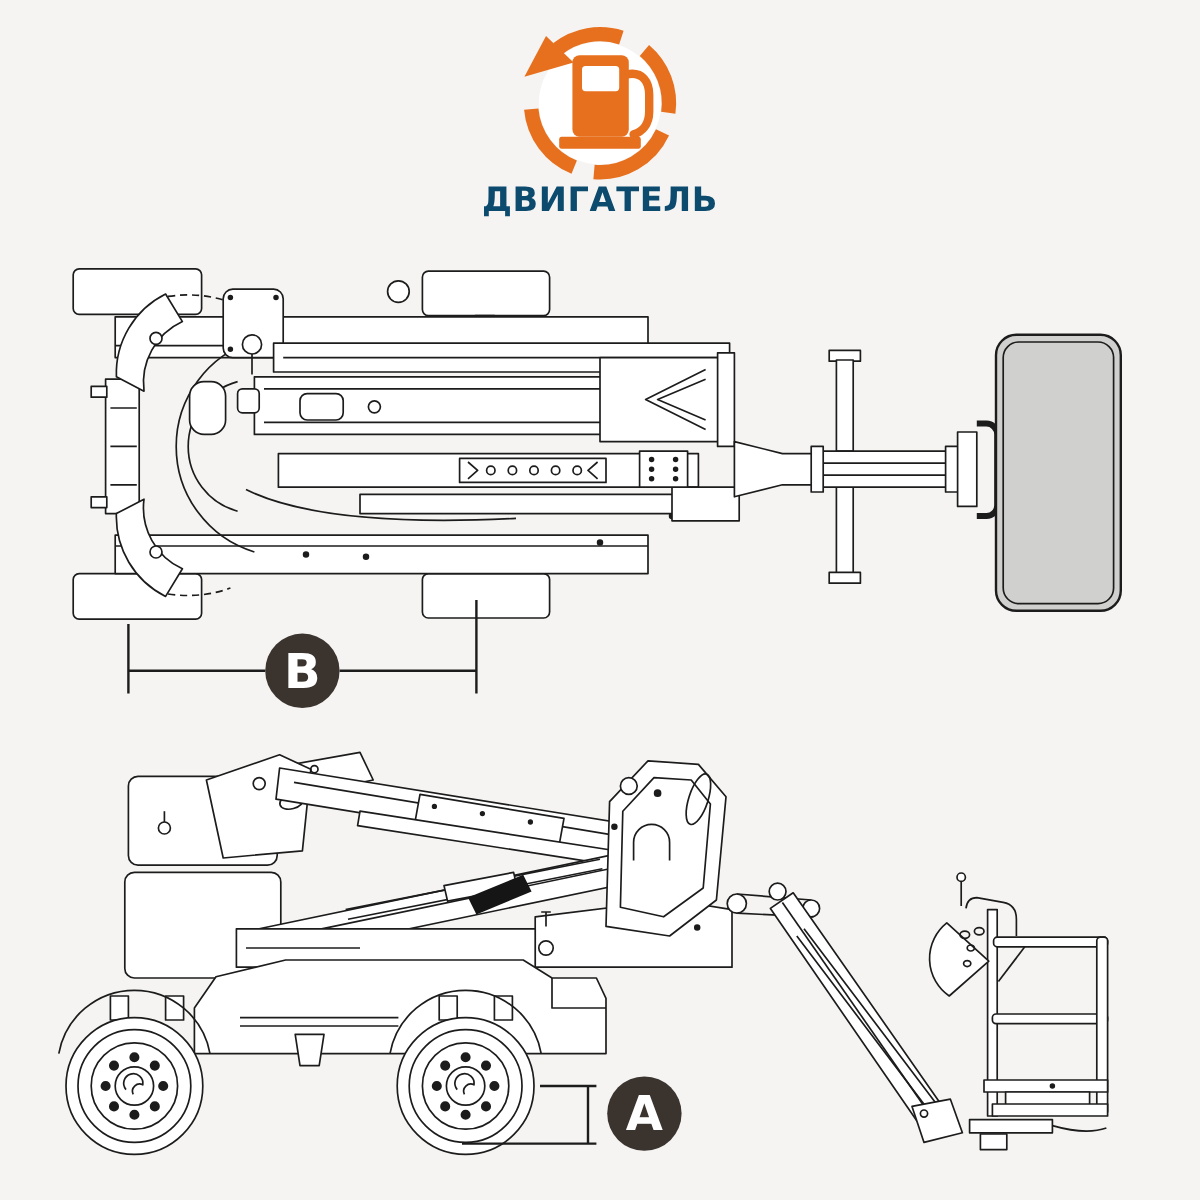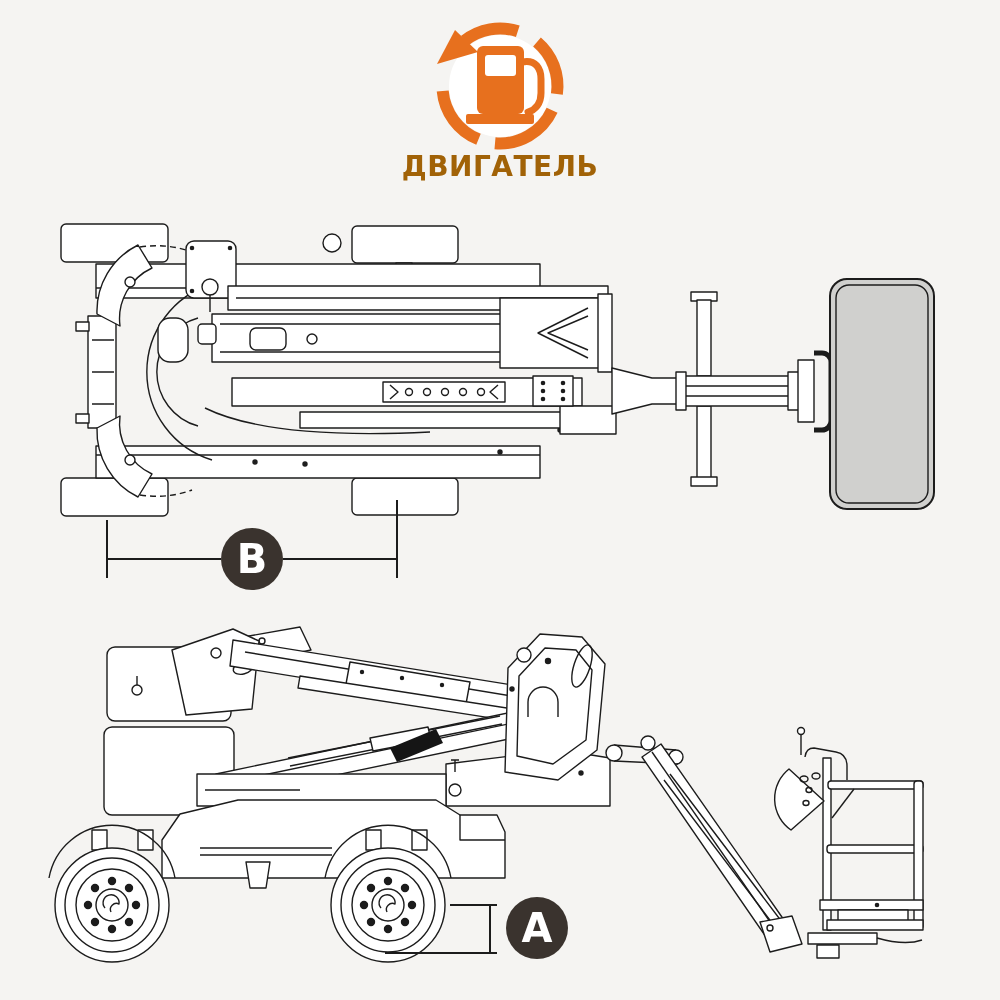--- a/index.html
+++ b/index.html
@@ -4,21 +4,21 @@
 <style>
   html,body{margin:0;padding:0;}
   body{background:#e9e9e7;font-family:"DejaVu Sans","Liberation Sans",sans-serif;}
   .canvas{
     position:relative;width:1000px;height:1000px;margin:0 auto;
     background:#F5F4F2;overflow:hidden;
   }
   .title{
     position:absolute;top:150px;left:0;width:100%;
     text-align:center;font-size:28px;font-weight:700;
-    color:#a16207;letter-spacing:0.5px;user-select:none;
+    color:#0c4a6e;letter-spacing:0.5px;user-select:none;
   }
   svg.drawing{position:absolute;left:0;top:0;width:1000px;height:1000px;}
   .badge-letter{
     font-family:"DejaVu Sans","Liberation Sans",sans-serif;
     font-weight:700;font-size:40px;fill:#FFFFFF;
   }
 </style>
 </head>
 <body>
 

